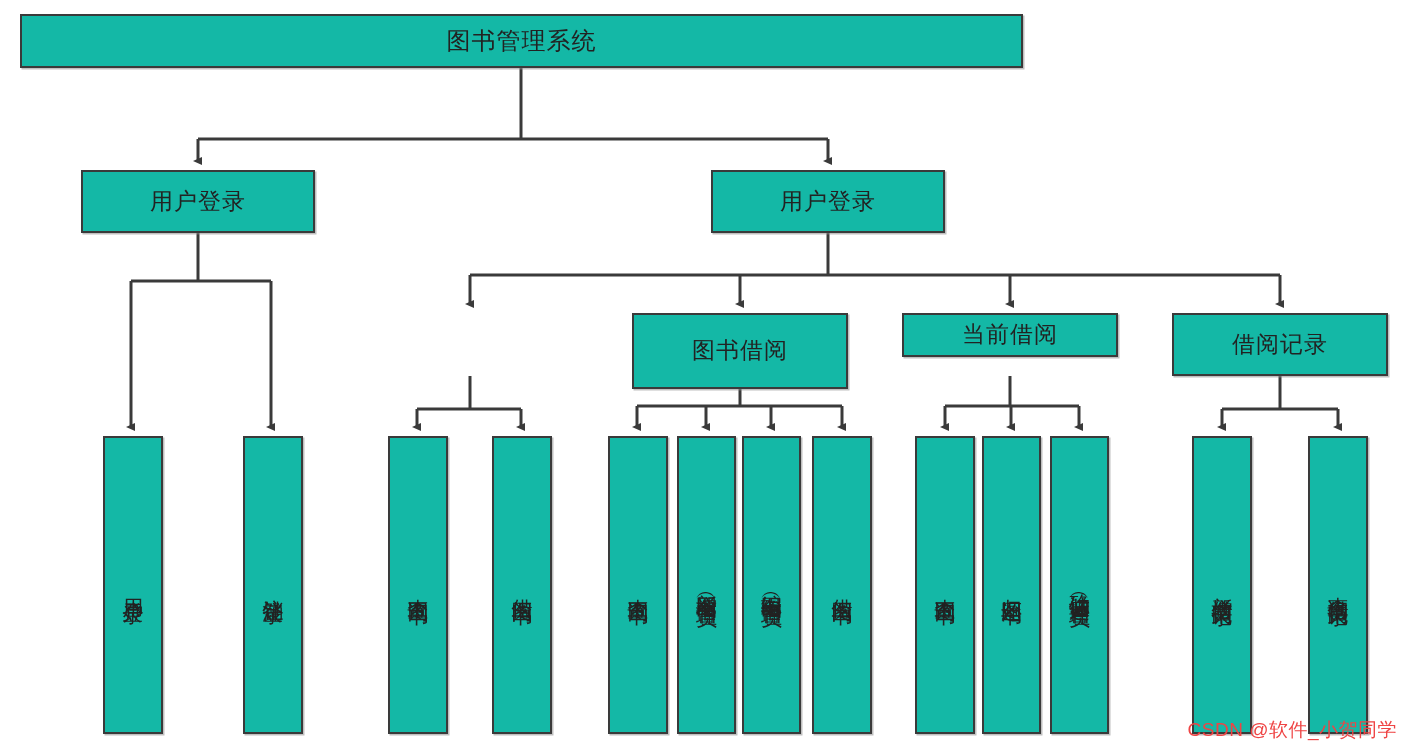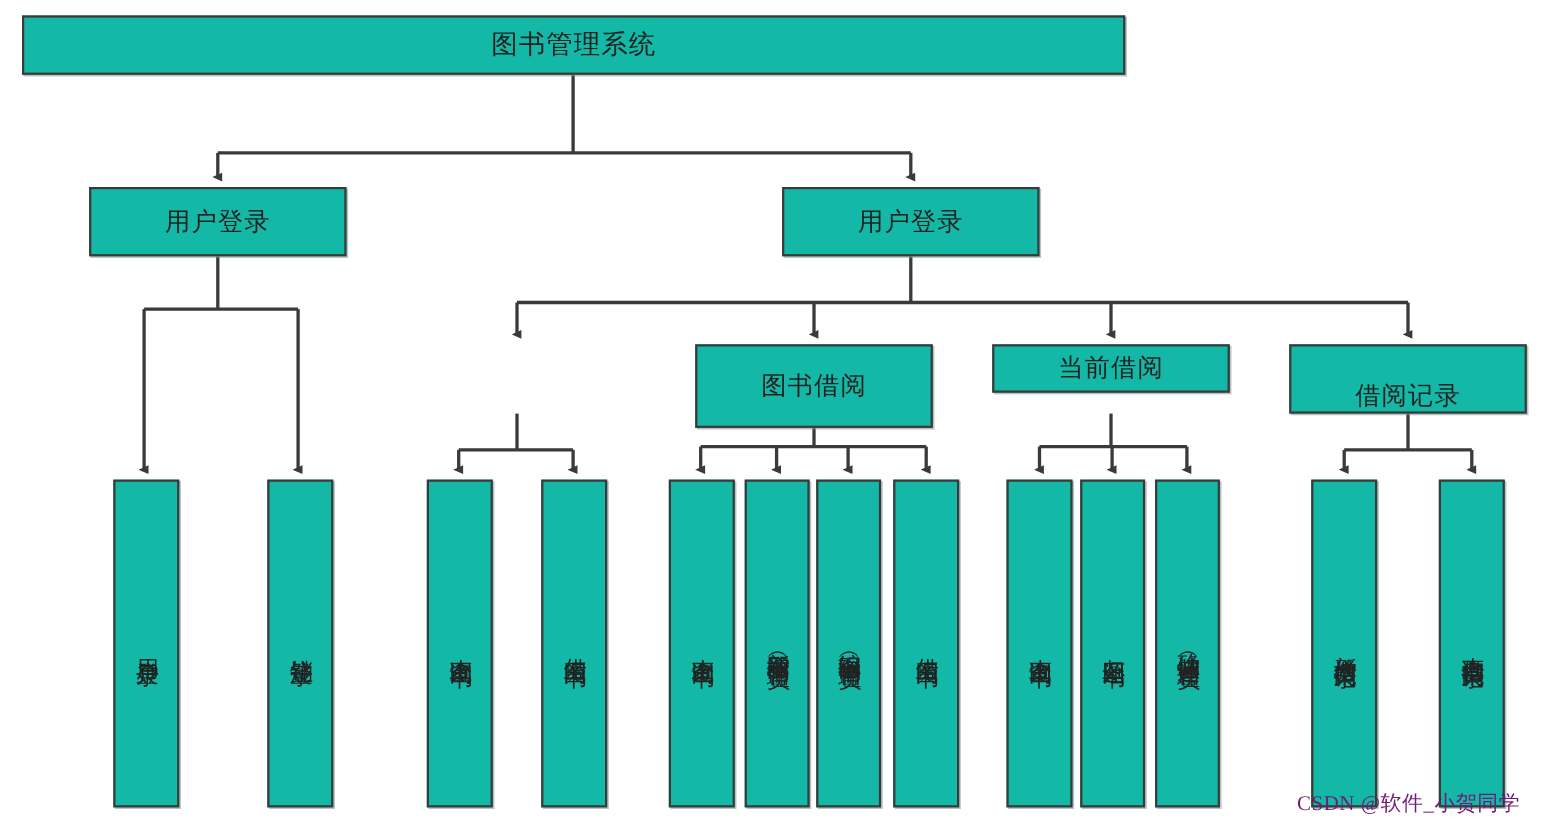--- a/index.html
+++ b/index.html
@@ -52,28 +52,27 @@
   }
   .node.vert .vlabel {
     writing-mode: vertical-rl;
     text-orientation: upright;
     white-space: nowrap;
     display: block;
     padding-top: 2px;
   }
   .watermark {
     position: absolute;
-    right: 23px;
+    right: 8px;
     bottom: 4px;
     font-size: 19px;
-    color: #701a75;
+    color: #ef4444;
     letter-spacing: 0.5px;
     white-space: nowrap;
     user-select: none;
-    font-family: Liberation Serif, serif;
   }
 </style>
 </head>
 <body>
 
 <div id="canvas">
 
   <svg id="edges" viewBox="0 0 1405 747" xmlns="http://www.w3.org/2000/svg">
     <defs>
       <marker id="arrow" markerWidth="10" markerHeight="10" refX="5" refY="5" orient="auto" markerUnits="userSpaceOnUse">
@@ -137,21 +136,21 @@
   <div class="node horiz" style="left:711px; top:170px; width:234px; height:63px;">
     <span>用户登录</span>
   </div>
 
   <div class="node horiz" style="left:632px; top:313px; width:216px; height:76px;">
     <span>图书借阅</span>
   </div>
   <div class="node horiz" style="left:902px; top:313px; width:216px; height:44px;">
     <span>当前借阅</span>
   </div>
-  <div class="node horiz" style="left:1172px; top:313px; width:216px; height:63px;align-items:flex-end;">
+  <div class="node horiz" style="left:1172px; top:313px; width:216px; height:63px;">
     <span>借阅记录</span>
   </div>
 
   <div class="node vert" style="left:103px; top:436px; width:60px; height:298px;">
     <span class="vlabel">用户登录</span>
   </div>
   <div class="node vert" style="left:243px; top:436px; width:60px; height:298px;">
     <span class="vlabel">注销登录</span>
   </div>
 

